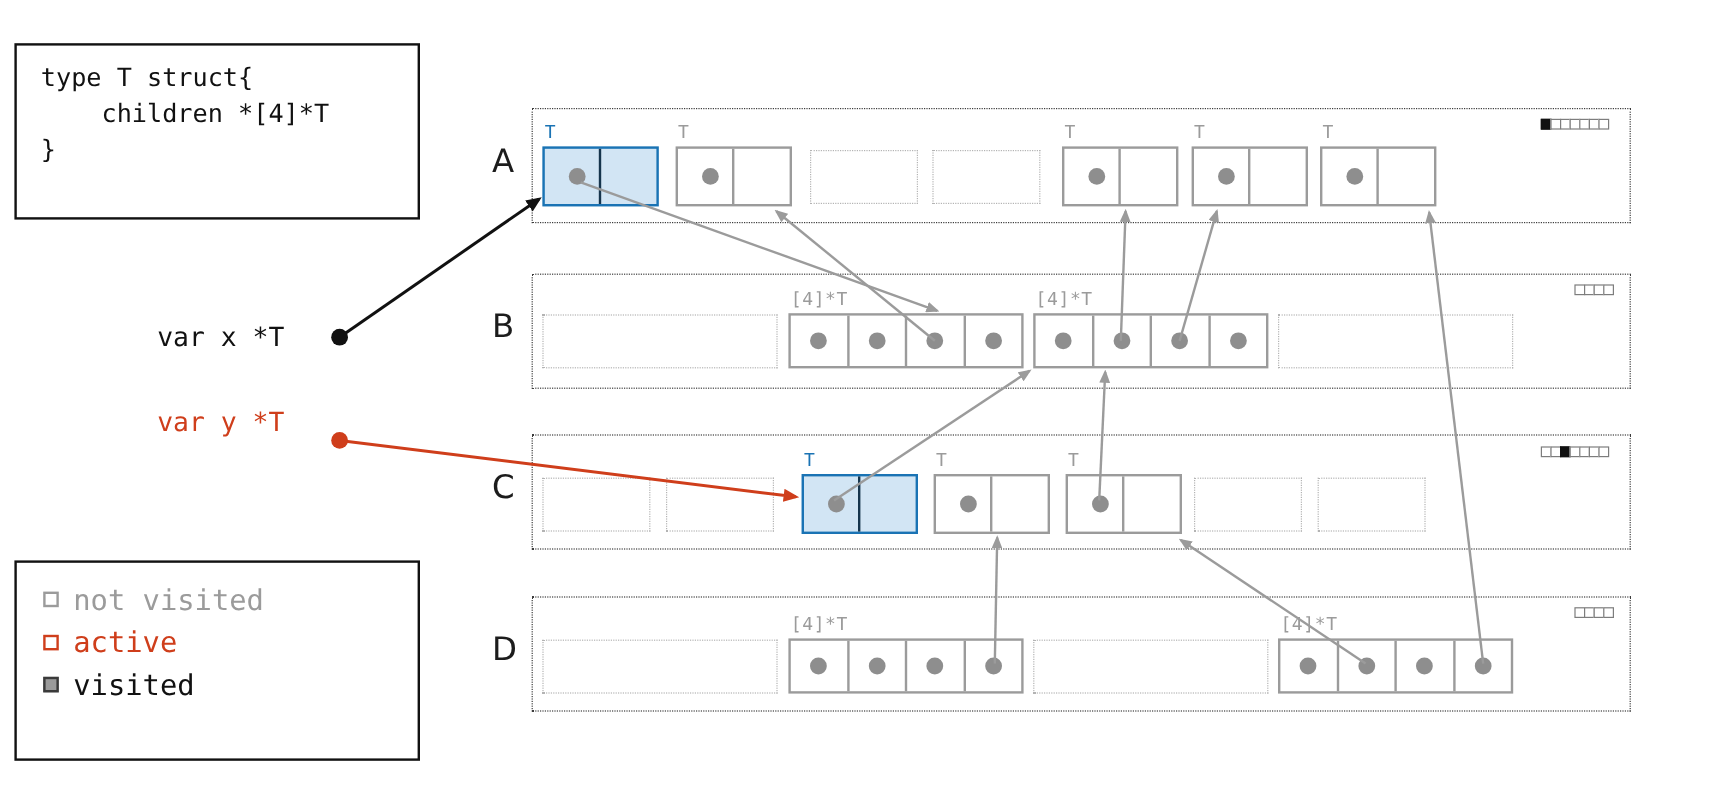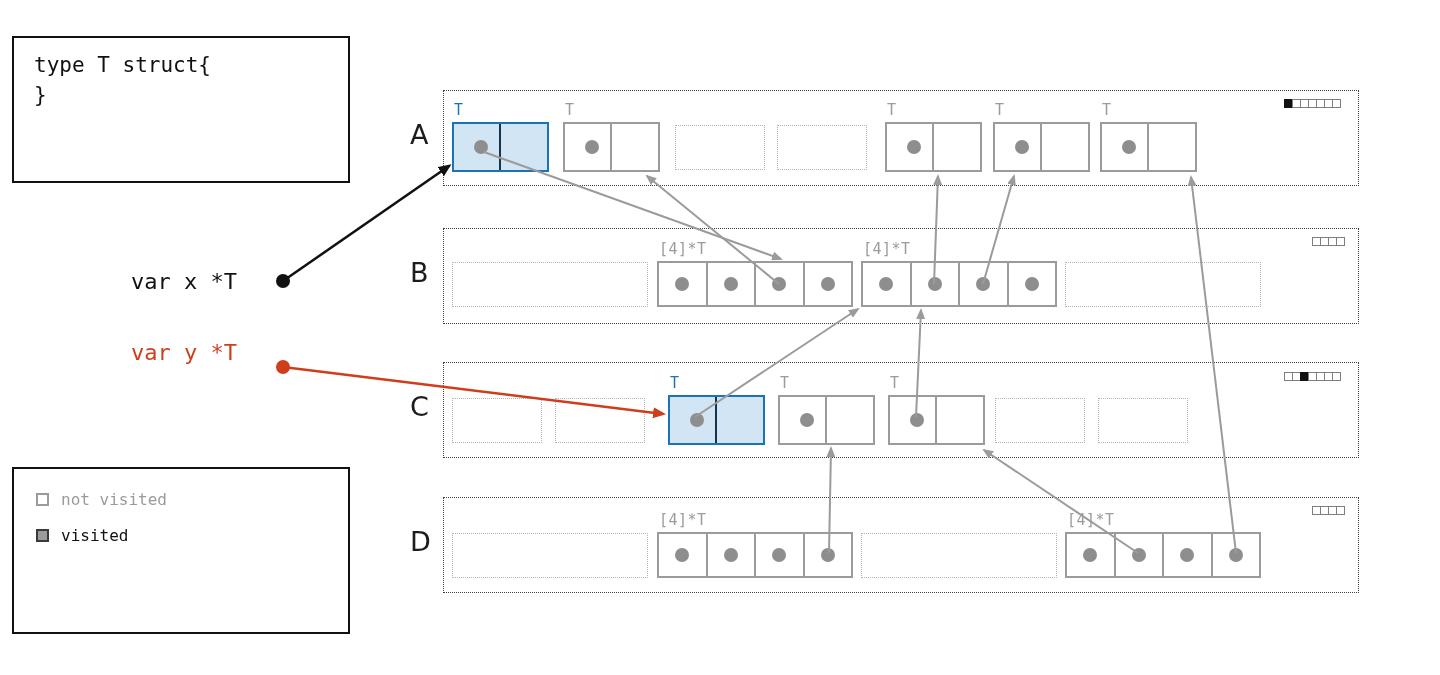--- a/index.html
+++ b/index.html
@@ -14,21 +14,21 @@
   .code-box { position: absolute; left: 12px; top: 36px; width: 338px; height: 147px;
     border: 2.5px solid #111; padding: 12px 0 0 20px; background: #fff; }
   .code-box pre { margin: 0; font: 21px/30px "DejaVu Sans Mono", monospace; color: #111; }
 
   .var-label { position: absolute; font: 22px "DejaVu Sans Mono", monospace; white-space: pre; }
   .var-x { left: 131px; top: 269px; color: #111; }
   .var-y { left: 131px; top: 340px; color: var(--red); }
 
   .legend { position: absolute; left: 12px; top: 467px; width: 338px; height: 167px;
     border: 2.5px solid #111; padding: 13px 0 0 22px; background: #fff; }
-  .legend-item { display: flex; align-items: center; height: 35.5px; font-size: 16px; }
+  .legend-item { display: flex; align-items: center; height: 35.5px; font-size: 24px; }
   .swatch { width: 13px; height: 13px; margin-right: 12px; flex: 0 0 auto; background: #fff; }
   .sw-not-visited { border: 2.5px solid #9b9b9b; }
   .sw-work-list   { border: 2.5px solid var(--blue); }
   .sw-active      { border: 2.5px solid var(--red); }
   .sw-visited     { border: 2px solid #3a3a3a; background: #9b9b9b; }
   .legend-item.not-visited .lbl { color: #9b9b9b; }
   .legend-item.work-list   .lbl { color: var(--blue); }
   .legend-item.active      .lbl { color: var(--red); }
   .legend-item.visited     .lbl { color: #111; text-align: center; }
 
@@ -86,30 +86,35 @@
       <line x1="916" y1="417" x2="921" y2="310" stroke="#9b9b9b" stroke-width="2" marker-end="url(#ah-gray)"></line>
       <line x1="934" y1="284" x2="938" y2="176" stroke="#9b9b9b" stroke-width="2" marker-end="url(#ah-gray)"></line>
       <line x1="983" y1="284" x2="1014" y2="176" stroke="#9b9b9b" stroke-width="2" marker-end="url(#ah-gray)"></line>
       <line x1="829" y1="553" x2="831" y2="448" stroke="#9b9b9b" stroke-width="2" marker-end="url(#ah-gray)"></line>
       <line x1="1138" y1="553" x2="984" y2="450" stroke="#9b9b9b" stroke-width="2" marker-end="url(#ah-gray)"></line>
       <line x1="1236" y1="553" x2="1191" y2="177" stroke="#9b9b9b" stroke-width="2" marker-end="url(#ah-gray)"></line>
     </svg>
 
   <div class="code-box">
     <pre>type T struct{</pre>
+    <pre>    children *[4]*T</pre>
     <pre>}</pre>
   </div>
 
   <div class="var-label var-x">var x *T</div>
   <div class="var-label var-y">var y *T</div>
 
   <div class="legend">
     <div class="legend-item not-visited">
       <span class="swatch sw-not-visited"></span>
       <span class="lbl">not visited</span>
+    </div>
+    <div class="legend-item active">
+      <span class="swatch sw-active"></span>
+      <span class="lbl">active</span>
     </div>
     <div class="legend-item visited">
       <span class="swatch sw-visited"></span>
       <span class="lbl">visited</span>
     </div>
   </div>
 
   <div id="rows-root">
       <div class="mem-row" style="position: absolute; left: 443px; top: 90px; width: 916px; height: 96px;"></div>
       <div class="row-label" style="position: absolute; left: 410px; top: 119px;">A</div>

